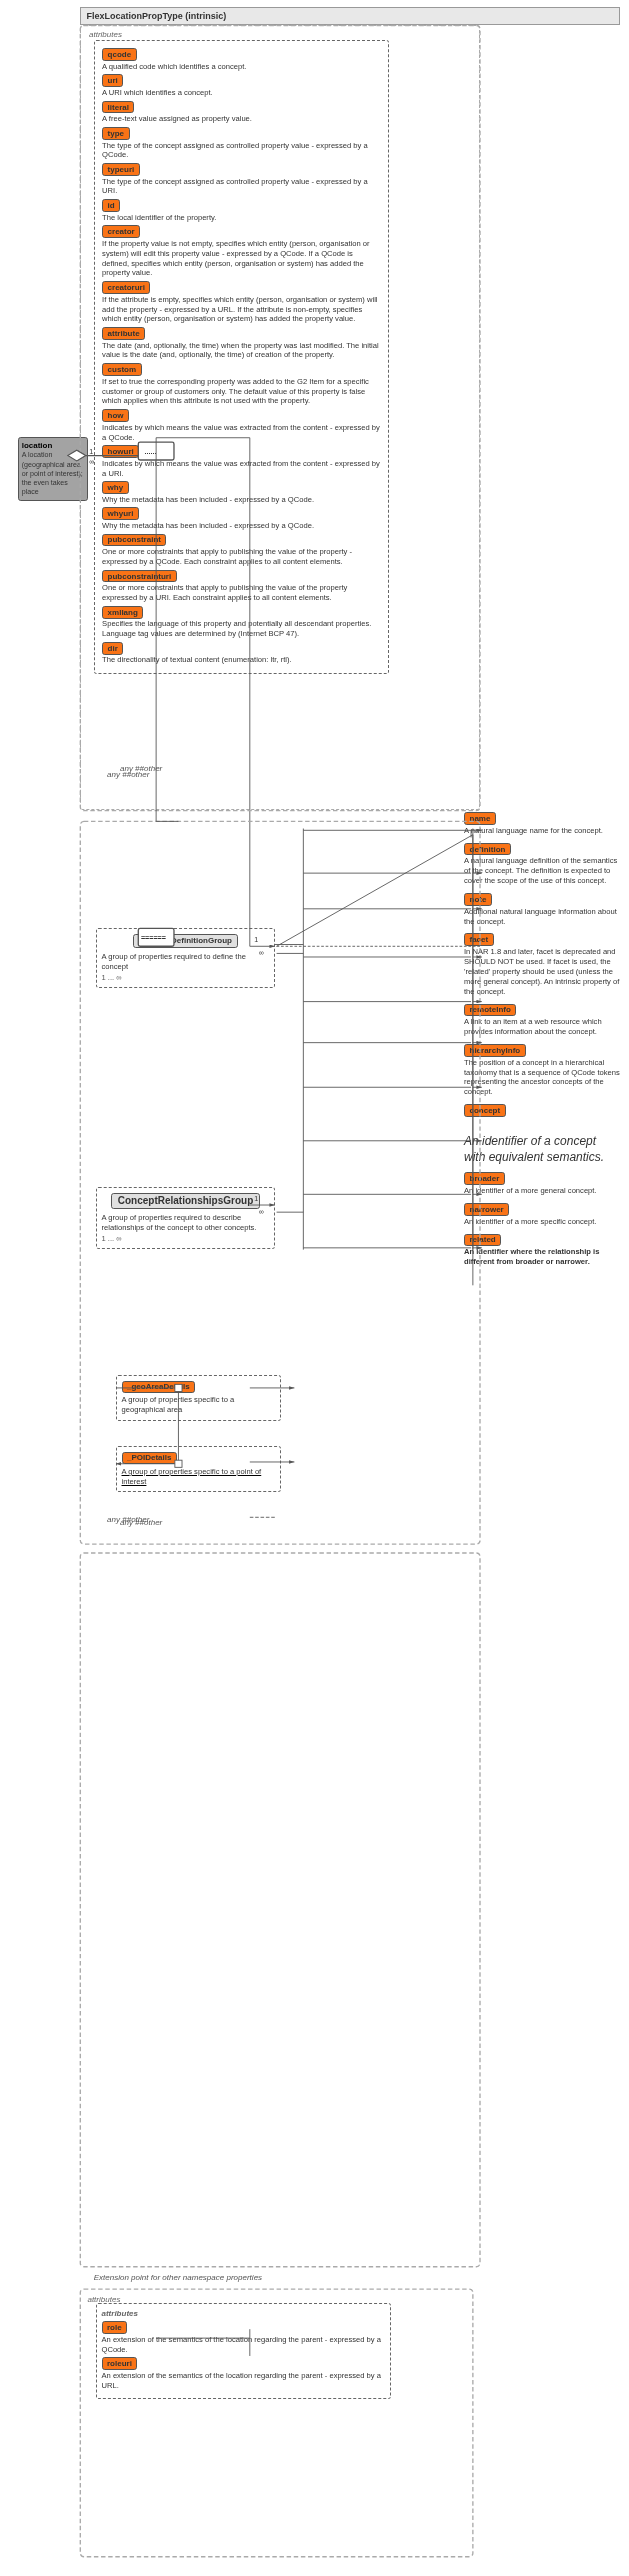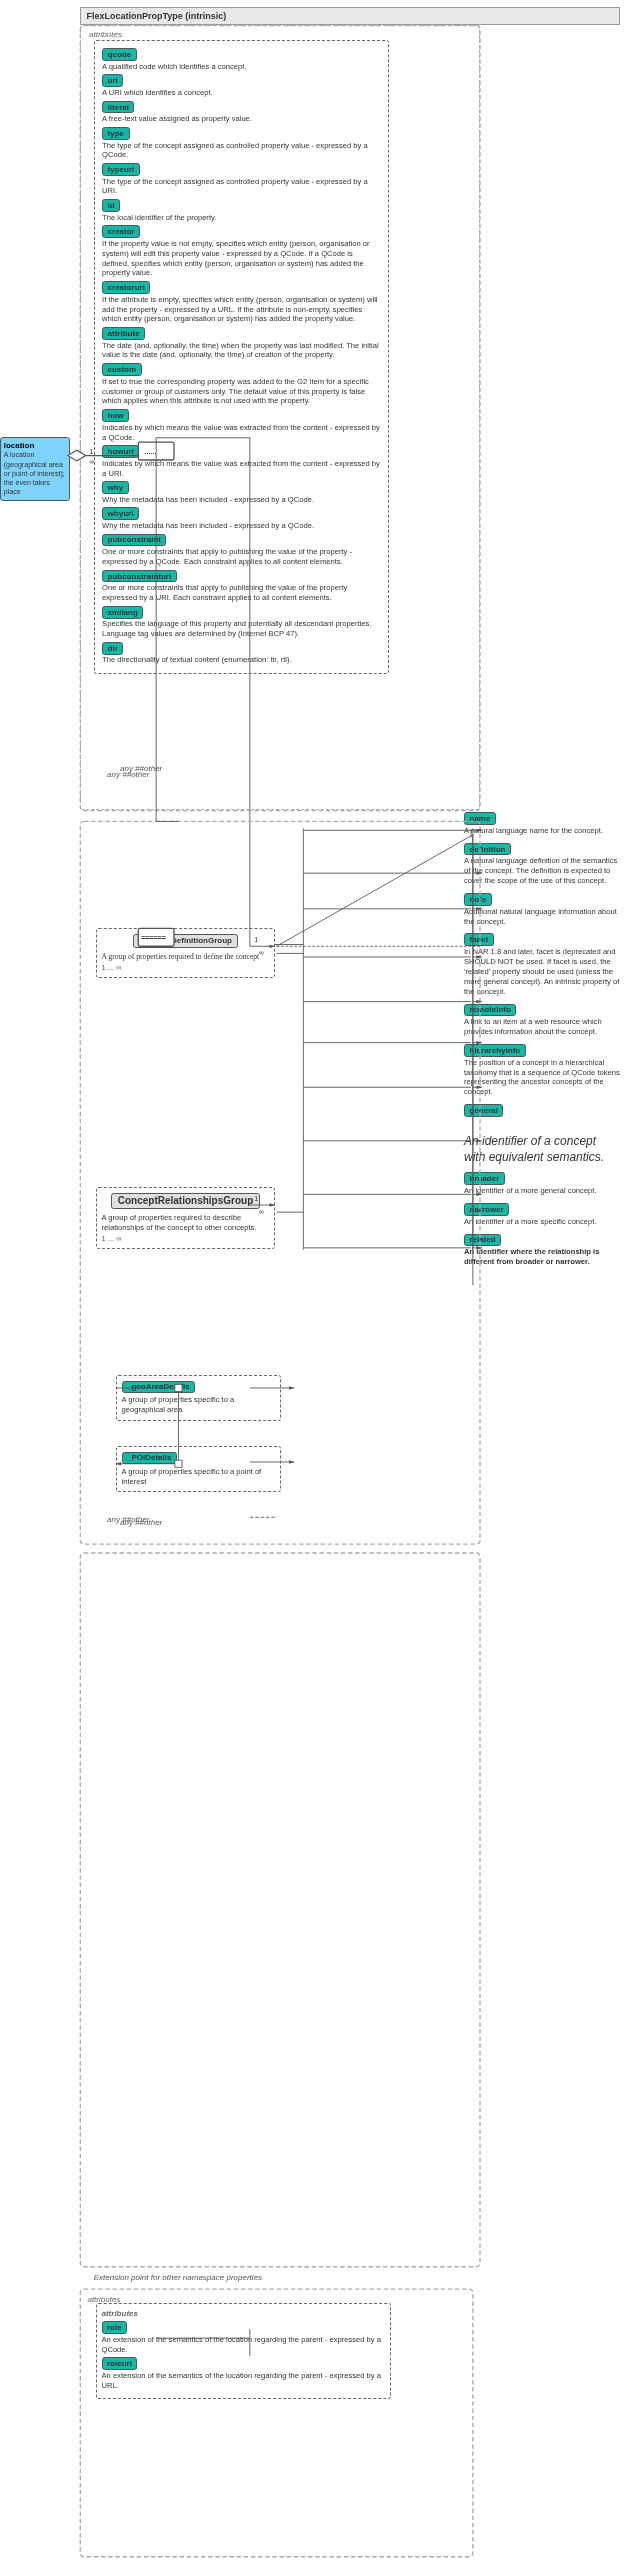--- a/index.html
+++ b/index.html
@@ -65,21 +65,21 @@
     }
 
     
     .node-box {
       border: 1.3px solid #555;
       border-radius: 2.7px;
       padding: 0.9px 4.5px;
       font-size: 8px;
       font-weight: bold;
       display: inline-block;
-      background: #14b8a6;
+      background: #f97316;
       color: #333;
     }
 
     .gray-fill {
       background: #e0e0e0;
     }
 
     .fother-tag {
       font-size: 8px;
       color: #555;
@@ -191,21 +191,21 @@
     <div class="attr-item">
       <span class="node-box">dir</span>
       <div class="attr-desc">The directionality of textual content (enumeration: ltr, rtl).</div>
     </div>
   </div>
 
   <div style="position:absolute; top:763px; left:120px;">
     <span class="fother-tag">any ##other</span>
   </div>
 
-  <div style="position:absolute; top:437px; left:0; width:70px; border:0.9px solid #555; border-radius:2.7px; padding:2.7px; background:#7dd3fc;">
+  <div style="position:absolute; top:437px; left:18px; width:70px; border:0.9px solid #555; border-radius:2.7px; padding:2.7px; background:#a3a3a3;">
     <div style="font-size:8px; font-weight:bold; color:#000; margin-bottom:1.8px;">location</div>
     <div style="font-size:7.1px; color:#333; line-height:1.3;">A location (geographical area or point of interest); the even takes place</div>
   </div>
 
   <div style="position:absolute; top:812px; right:9px; width:156px;">
 
     <div style="margin-bottom:7.1px;">
       <span class="node-box">name</span>
       <div style="font-size:7.6px; color:#333; margin-top:0.9px; line-height:1.3;">A natural language name for the concept.</div>
     </div>
@@ -229,21 +229,21 @@
       <span class="node-box">remoteInfo</span>
       <div style="font-size:7.6px; color:#333; margin-top:0.9px; line-height:1.3;">A link to an item at a web resource which provides information about the concept.</div>
     </div>
 
     <div style="margin-bottom:7.1px;">
       <span class="node-box">hierarchyInfo</span>
       <div style="font-size:7.6px; color:#333; margin-top:0.9px; line-height:1.3;">The position of a concept in a hierarchical taxonomy that is a sequence of QCode tokens representing the ancestor concepts of the concept.</div>
     </div>
 
     <div style="margin-bottom:7.1px;">
-      <span class="node-box">general</span>
+      <span class="node-box">concept</span>
       <div style="font-size:12px; color:#333; margin-top:17px; line-height:1.3;font-style:italic;">An identifier of a concept with equivalent semantics.</div>
     </div>
 
     <div style="margin-bottom:7.1px;">
       <span class="node-box">broader</span>
       <div style="font-size:7.6px; color:#333; margin-top:0.9px; line-height:1.3;">An identifier of a more general concept.</div>
     </div>
 
     <div style="margin-bottom:7.1px;">
       <span class="node-box">narrower</span>
@@ -253,21 +253,21 @@
     <div style="margin-bottom:7.1px;">
       <span class="node-box">related</span>
       <div style="font-size:7.6px; color:#333; margin-top:0.9px; line-height:1.3;font-weight:bold;">An identifier where the relationship is different from broader or narrower.</div>
     </div>
   </div>
 
   <div style="position:absolute; top:928px; left:96px; width:179px; border:1.3px dashed #666; border-radius:2.7px; padding:4.5px;">
     <div style="text-align:center;">
       <span class="node-box gray-fill" style="font-size:8px; padding:1.8px 5.4px;">ConceptDefinitionGroup</span>
     </div>
-    <div style="font-size:7.6px; color:#333; margin-top:3.6px; line-height:1.3;font-family:Liberation Serif, serif;">A group of properties required to define the concept</div>
+    <div style="font-size:7.6px; color:#333; margin-top:3.6px; line-height:1.3;">A group of properties required to define the concept</div>
     <div style="font-size:7.6px; color:#555; margin-top:1.8px;">
       <span>1</span>
       <span>...</span>
       <span>∞</span>
     </div>
   </div>
 
   <div style="position:absolute; top:1187px; left:96px; width:179px; border:1.3px dashed #666; border-radius:2.7px; padding:4.5px;">
     <div style="text-align:center;">
       <span class="node-box gray-fill" style="font-size:10px; padding:1.8px 5.4px;">ConceptRelationshipsGroup</span>
@@ -278,21 +278,21 @@
       <span>...</span>
       <span>∞</span>
     </div>
   </div>
 
   <div style="position:absolute; top:1375px; left:116px; width:165px; border:1.3px dashed #666; border-radius:2.7px; padding:4.5px;">
     <span class="node-box" style="font-size:8px;">_geoAreaDetails</span>
     <div style="font-size:7.6px; color:#333; margin-top:2px; line-height:1.3;">A group of properties specific to a geographical area</div>
   </div>
 
-  <div style="position:absolute; top:1446px; left:116px; width:165px; border:1.3px dashed #666; border-radius:2.7px; padding:4.5px;">
+  <div style="position:absolute; top:1446px; left:116px; width:165px; border:1.3px dashed #666; border-radius:2.7px; padding:4.5px;text-decoration:underline;">
     <span class="node-box" style="font-size:8px;">_POIDetails</span>
     <div style="font-size:7.6px; color:#333; margin-top:2.7px; line-height:1.3;">A group of properties specific to a point of interest</div>
   </div>
 
   <div style="position:absolute; top:1517px; left:120px;">
     <span class="fother-tag">any ##other</span>
   </div>
 
   <div style="position:absolute; top:2303px; left:96px; width:295px; border:1.3px dashed #666; border-radius:2.7px; padding:4.5px;">
     <div style="font-size:8px; font-weight:bold; color:#666; font-style:italic; margin-bottom:3.6px;">attributes</div>

